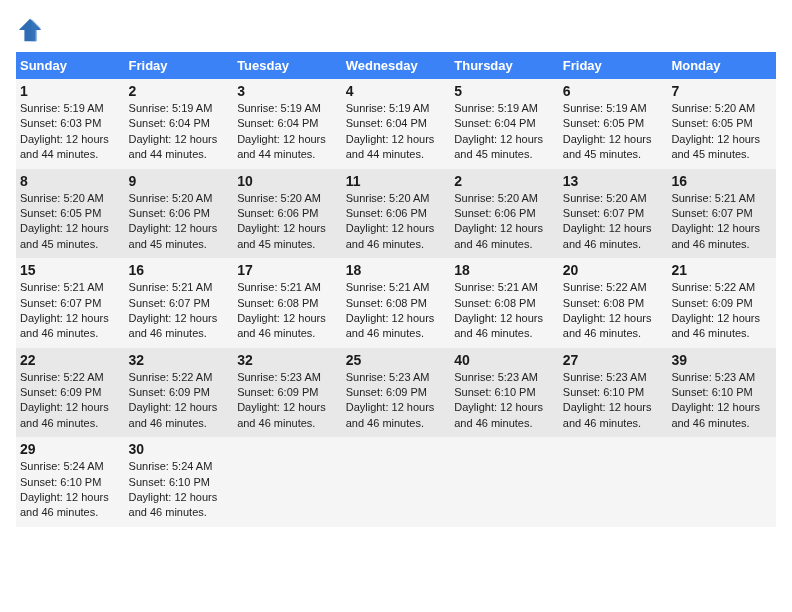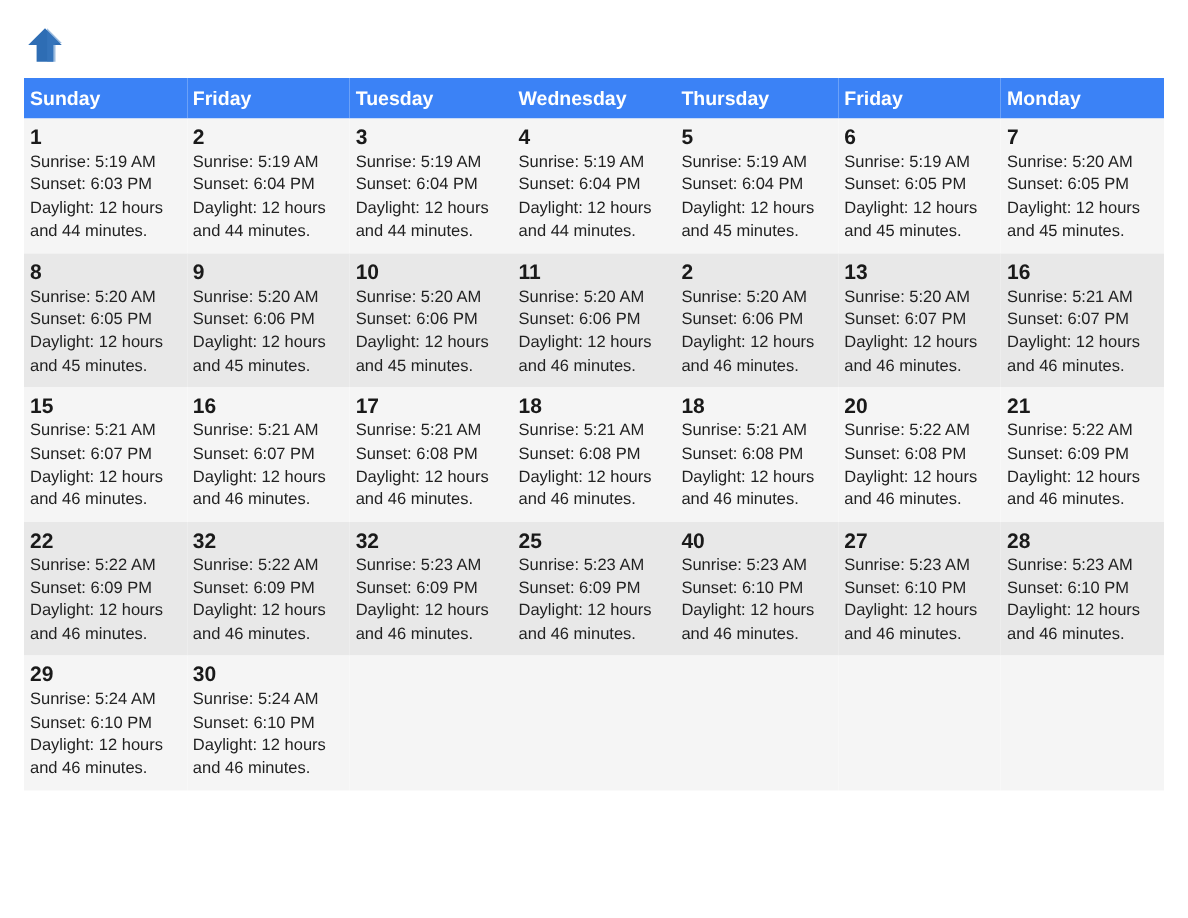--- a/index.html
+++ b/index.html
@@ -332,21 +332,21 @@
       </td>
         <td>
         <span class="day-num">27</span>
         <div class="day-info">
           Sunrise: 5:23 AM<br>
           Sunset: 6:10 PM<br>
           Daylight: 12 hours and 46 minutes.
         </div>
       </td>
         <td>
-        <span class="day-num">28</span>
+        <span class="day-num">39</span>
         <div class="day-info">
           Sunrise: 5:23 AM<br>
           Sunset: 6:10 PM<br>
           Daylight: 12 hours and 46 minutes.
         </div>
       </td>
       </tr>
       <tr>
         <td>
         <span class="day-num">29</span>

